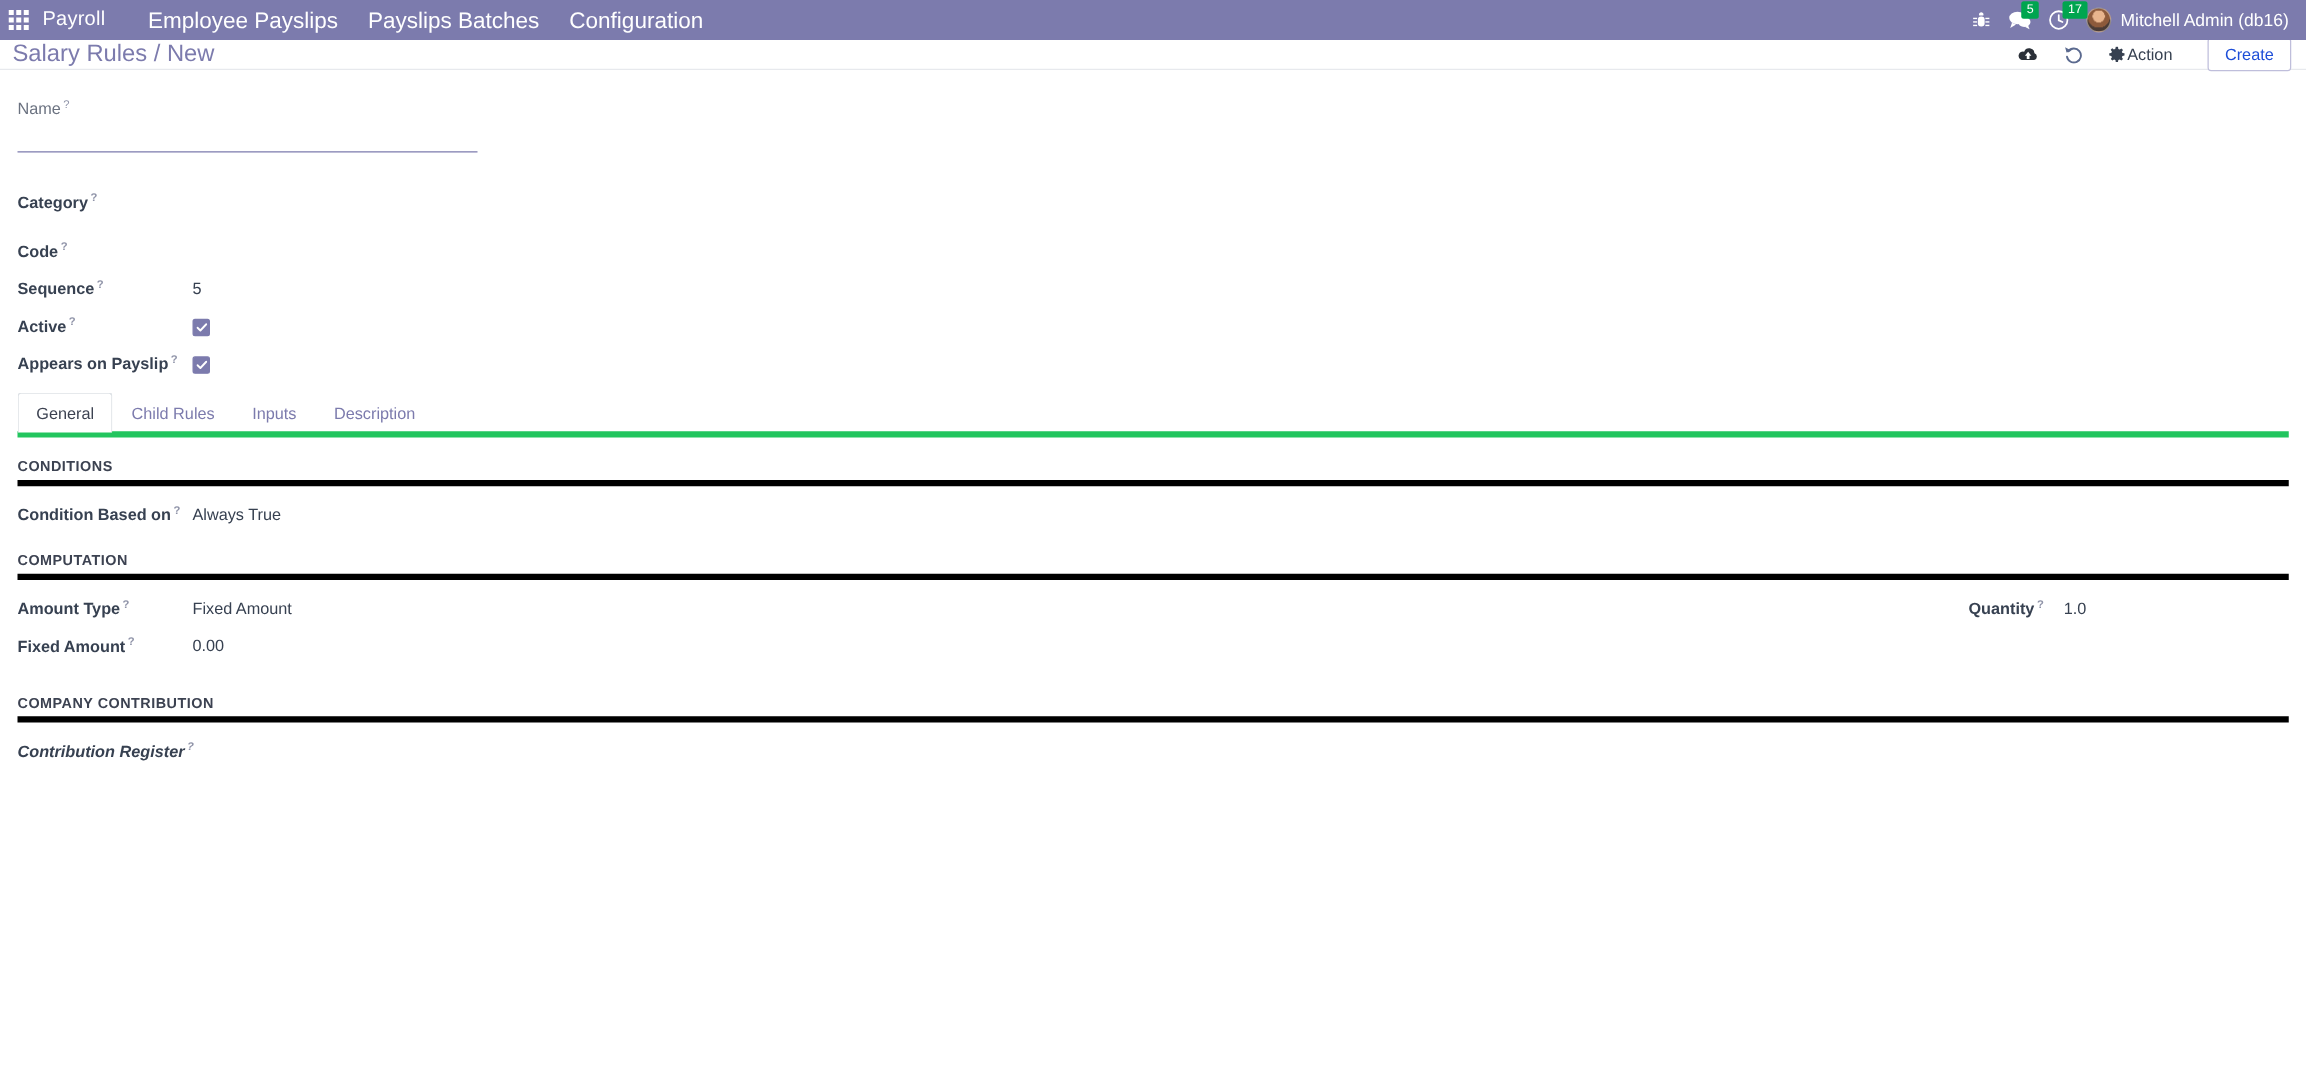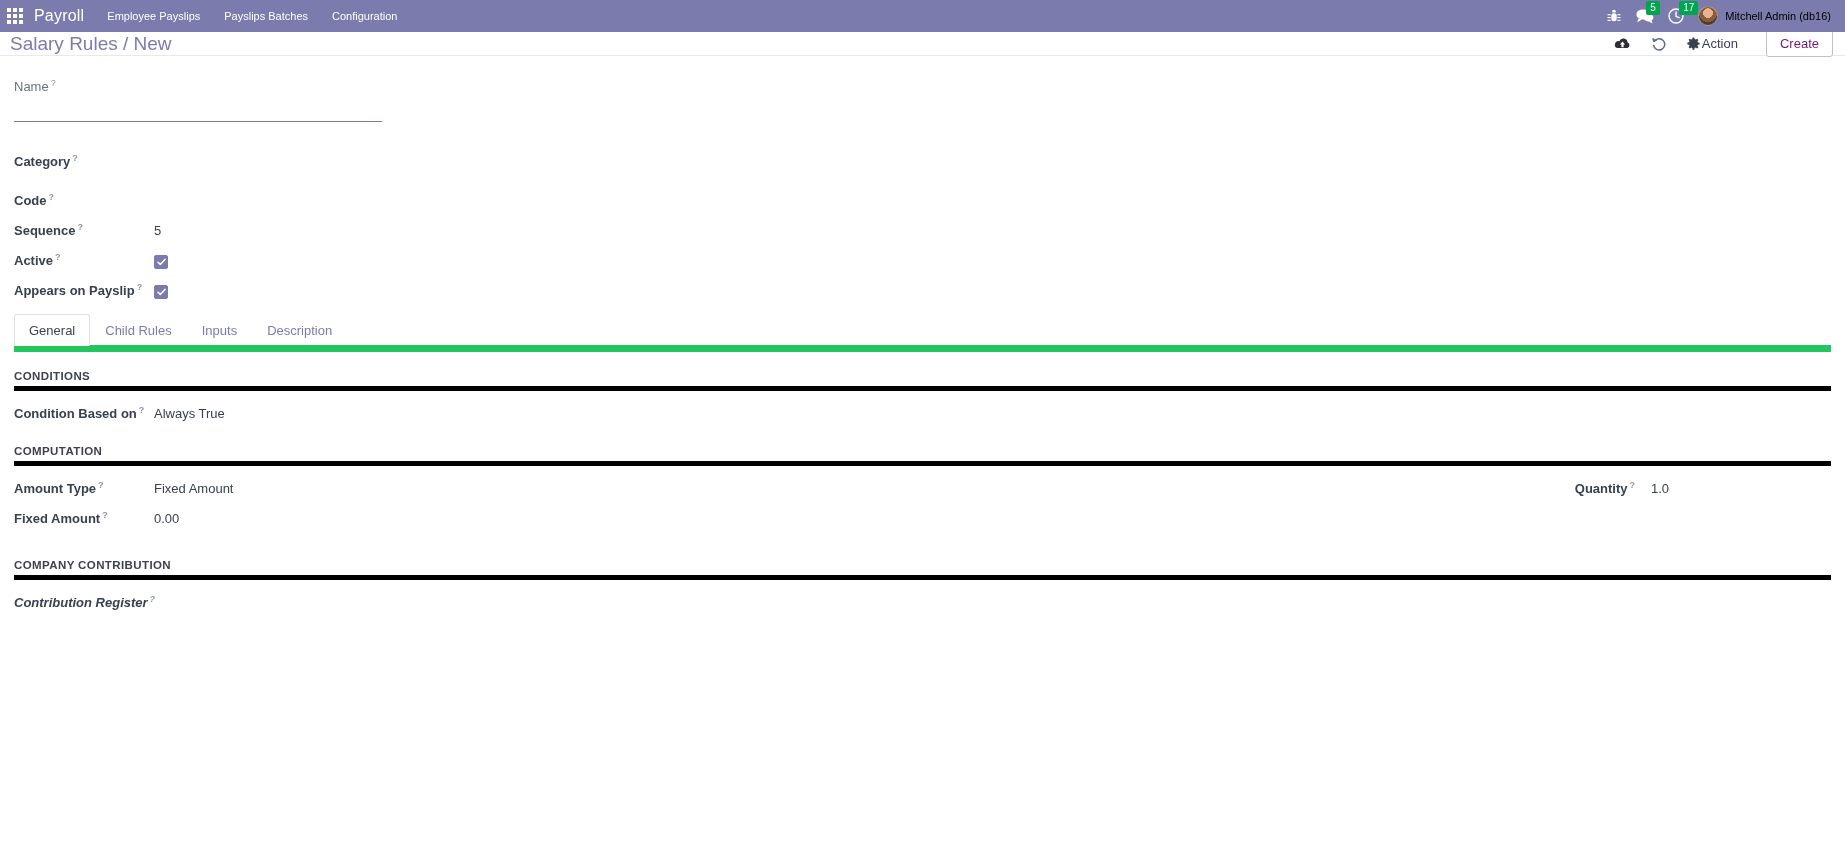--- a/index.html
+++ b/index.html
@@ -32,26 +32,26 @@
     justify-content: center;
     align-content: center;
     cursor: pointer;
     margin-right: 8px;
   }
   .apps-grid i { background: #ffffff; display: block; width: 4px; height: 4px; }
   .brand {
     font-size: 16px;
     font-weight: 400;
     color: #ffffff;
-    margin-right: 11px;
+    margin-right: 22px;
     letter-spacing: .2px;
     cursor: pointer;
   }
   .nav-item {
-    font-size: 11px;
+    font-size: 18px;
     color: #ffffff;
     padding: 7px 12px;
     cursor: pointer;
     white-space: nowrap;
   }
   .nav-right {
     margin-left: auto;
     display: flex;
     align-items: center;
     gap: 14px;
@@ -70,21 +70,21 @@
     border-radius: 2px;
     font-weight: 400;
   }
   .user-box { display: flex; align-items: center; gap: 7px; cursor: pointer; }
   .avatar {
     width: 20px; height: 20px; border-radius: 50%;
     background: radial-gradient(circle at 50% 34%, #e8b48d 0 32%, #8d5a3b 33% 60%, #4a3b35 61% 100%);
     border: 1px solid rgba(255,255,255,.4);
     overflow: hidden;
   }
-  .user-name { font-size: 11px; color: #000000; white-space: nowrap; }
+  .user-name { font-size: 14px; color: #ffffff; white-space: nowrap; }
 
   
   .control-panel {
     height: 24px;
     background: #ffffff;
     border-bottom: 1px solid #e7e9ed;
     display: flex;
     align-items: center;
     padding: 0 12px 0 10px;
   }
@@ -103,21 +103,21 @@
   .cp-icon-btn svg { display: block; }
   .action-btn {
     display: flex; align-items: center; gap: 2px;
     font-size: 13px; color: #374151;
     padding: 4px 10px; cursor: pointer;
     margin-right: 18px;
   }
   .action-btn svg { fill: #374151; display: block; }
   .create-btn {
     font-size: 13px;
-    color: #701a75;
+    color: #1d4ed8;
     background: #ffffff;
     border: 1px solid #bfbedb;
     border-radius: 3px;
     padding: 5px 13px;
     cursor: pointer;
     font-family: "Liberation Sans", sans-serif;
   }
 
   
   .sheet { padding: 22px 14px 0 14px; }
@@ -175,21 +175,21 @@
     cursor: pointer;
     position: relative;
     top: 1px;
   }
   .odoo-check svg { display: block; }
 
   
   .notebook { margin-top: 14px; }
   .tabs {
     display: flex;
-    border-bottom: 7px solid #22c55e;
+    border-bottom: 5px solid #22c55e;
     padding-left: 0;
   }
   .tab {
     font-size: 13px;
     color: #7c7bad;
     padding: 8px 14px;
     cursor: pointer;
     border: 1px solid transparent;
     border-bottom: none;
     margin-bottom: -1px;

